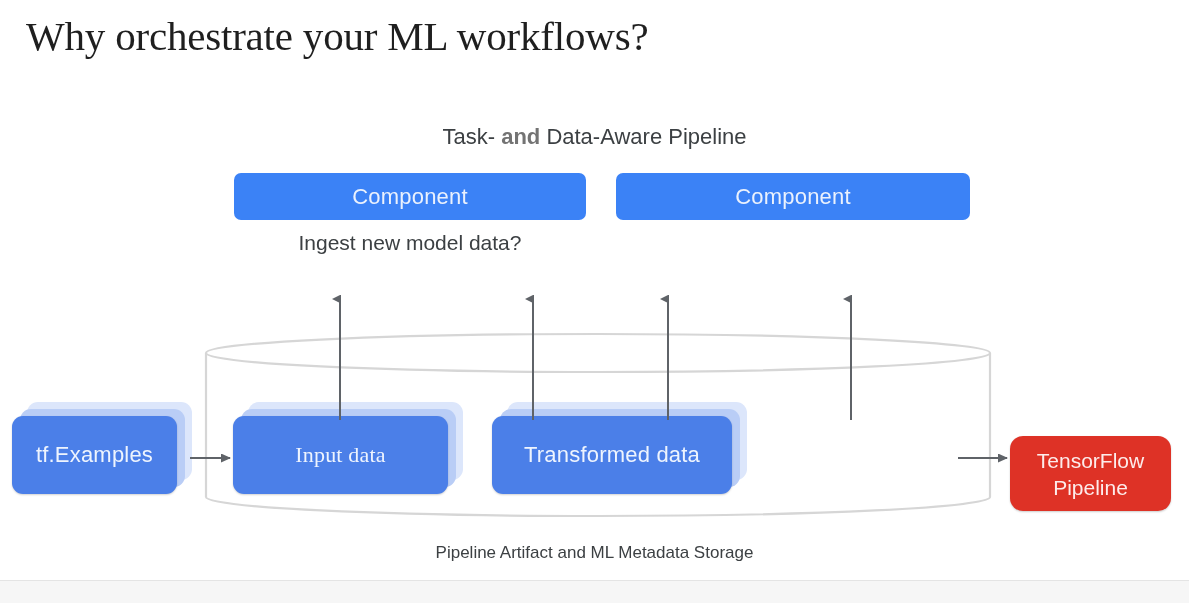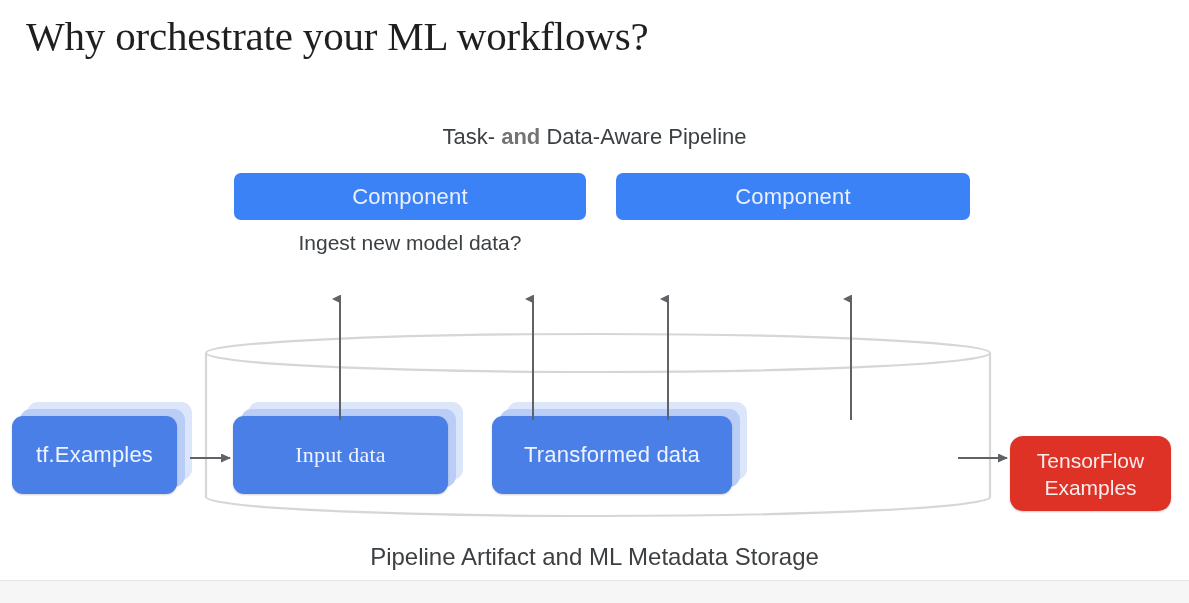--- a/index.html
+++ b/index.html
@@ -80,21 +80,21 @@
     height: 188px;
   }
   .cylinder svg { display: block; }
 
   .storage-caption {
     position: absolute;
     left: 0;
     top: 543px;
     width: 1189px;
     text-align: center;
-    font-size: 24px;
+    font-size: 17px;
     color: #3c4043;
   }
 
   
   .artifact {
     position: absolute;
     height: 78px;
   }
   .artifact .layer {
     position: absolute;
@@ -209,21 +209,21 @@
   <div class="artifact" id="artifact-transformed">
     <div class="layer l3"></div>
     <div class="layer l2"></div>
     <div class="layer l1">Transformed data</div>
   </div>
 
 
   <div id="serving-box">
     <div>
       <span>TensorFlow</span><br>
-      <span>Examples</span>
+      <span>Pipeline</span>
     </div>
   </div>
 
   <svg id="connectors" viewBox="0 0 1189 603">
     <defs>
       <marker id="arrowUp" markerWidth="9" markerHeight="9" refX="4.5" refY="8" orient="auto-start-reverse" markerUnits="userSpaceOnUse">
         <path d="M4.5 0 L9 9 L0 9 Z" fill="#5f6368"></path>
       </marker>
       <marker id="arrowRight" markerWidth="10" markerHeight="9" refX="9" refY="4.5" orient="auto" markerUnits="userSpaceOnUse">
         <path d="M0 0 L10 4.5 L0 9 Z" fill="#5f6368"></path>

